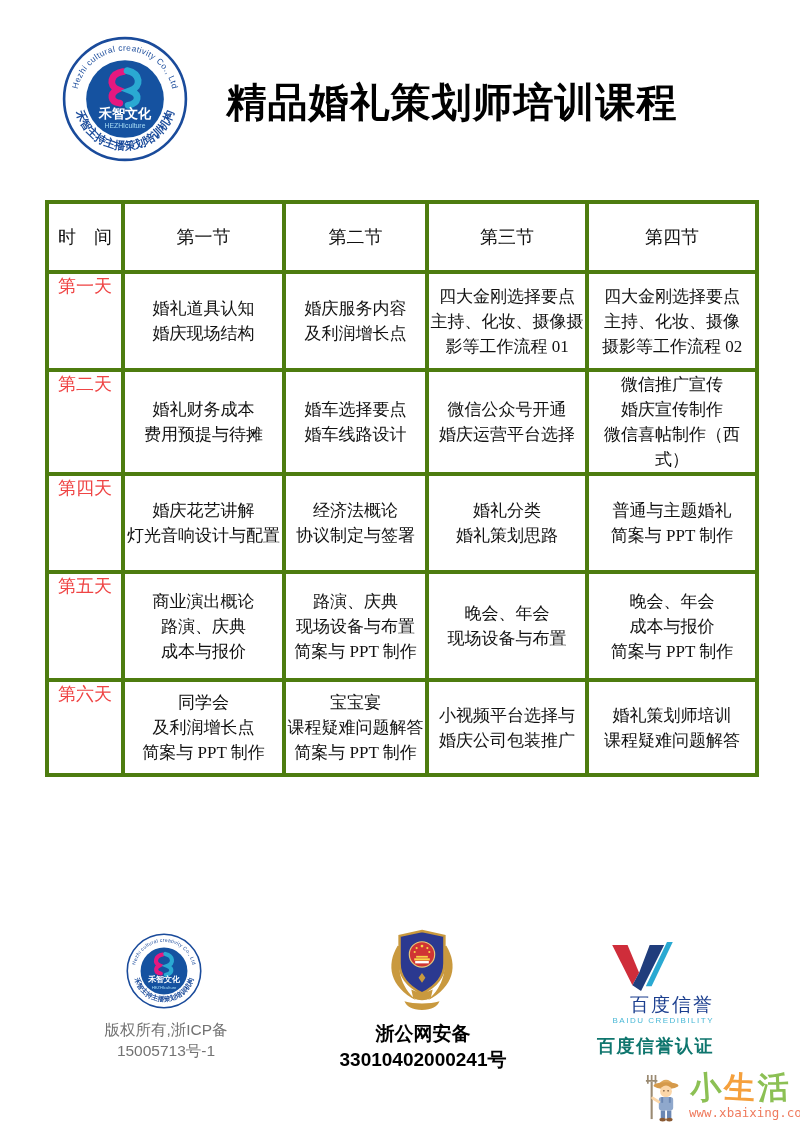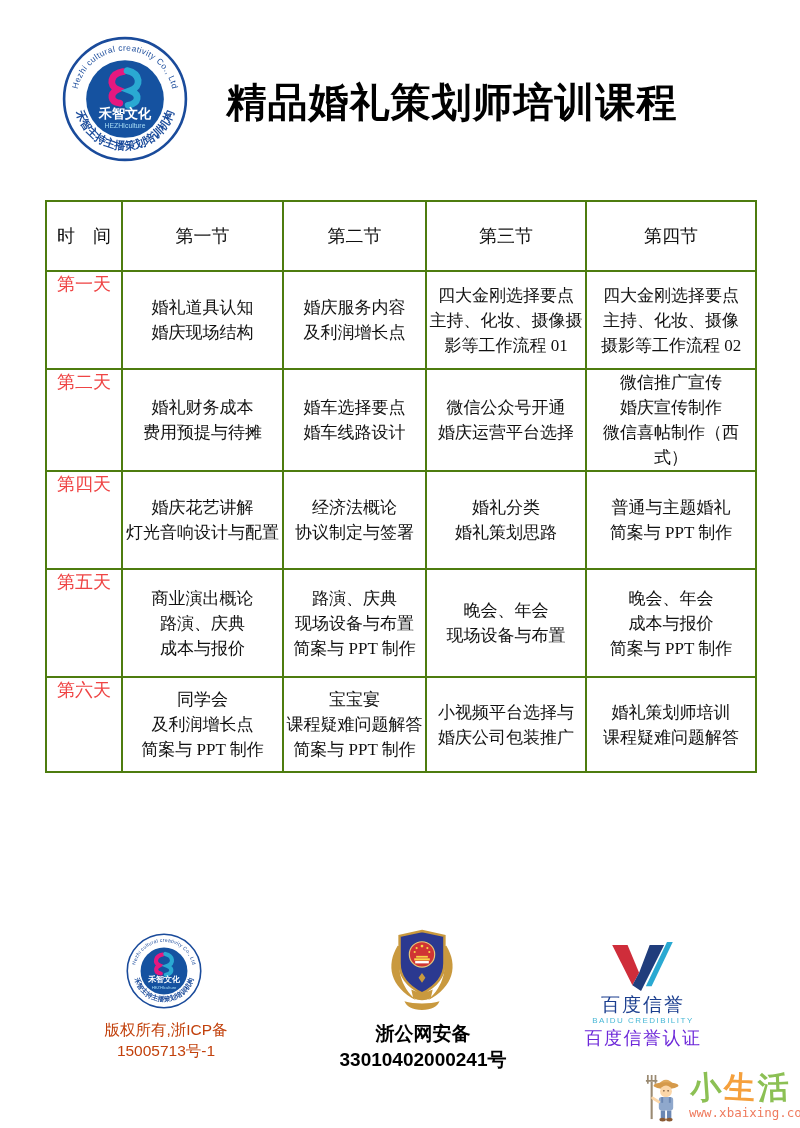--- a/index.html
+++ b/index.html
@@ -9,40 +9,40 @@
   
   .hz-logo{position:absolute;}
   .hz-logo.hz-header{left:62px;top:36px;width:126px;height:126px;}
   .hz-logo.hz-footer{left:126px;top:933px;width:76px;height:76px;}
   .title{position:absolute;left:182px;top:80px;width:540px;margin:0;text-align:center;
          font-size:40px;font-weight:bold;letter-spacing:1px;color:#000;line-height:1.15;}
 
   
   .course-table{position:absolute;left:45px;top:200px;width:710px;border-collapse:collapse;
                 table-layout:fixed;}
-  .course-table th,.course-table td{border:2px solid #4d7c0f;padding:0;}
+  .course-table th,.course-table td{border:4px solid #4d7c0f;padding:0;}
   .course-table th{font-weight:normal;font-size:18px;text-align:center;color:#111;}
   .r0{height:70px;} .r1{height:98px;} .r2{height:94px;} .r3{height:93px;}
   .r4{height:98px;} .r5{height:108px;} .r6{height:95px;}
   .day-cell{vertical-align:top;padding-top:23px;text-align:center;font-size:18px;color:#ef4444;}
   .content-cell{vertical-align:middle;text-align:center;font-size:17px;line-height:25px;
                 color:#111;white-space:pre-line;}
 
   
   .icp-caption{position:absolute;left:75px;top:1020px;width:182px;text-align:center;
-               font-family:"Liberation Sans",sans-serif;font-size:15.5px;color:#c2410c;}
+               font-family:"Liberation Sans",sans-serif;font-size:15.5px;color:#737373;}
   .police-badge{position:absolute;left:383px;top:926px;width:78px;height:88px;}
   .police-caption{position:absolute;left:318px;top:1021px;width:210px;text-align:center;
                   font-family:"Liberation Sans",sans-serif;font-size:19px;font-weight:bold;color:#000;}
   .baidu-logo{position:absolute;left:608px;top:942px;width:68px;height:50px;}
-  .baidu-block{position:absolute;left:572px;top:995px;width:142px;text-align:center;
+  .baidu-block{position:absolute;left:572px;top:995px;width:142px;text-align:right;
                font-family:"Liberation Sans",sans-serif;}
   .baidu-title{font-size:19px;color:#1c3f8f;letter-spacing:2px;line-height:20px;}
   .baidu-sub{font-size:8px;color:#49b8d6;letter-spacing:1.5px;line-height:11px;}
-  .baidu-caption{font-size:18px;font-weight:normal;color:#6d28d9;letter-spacing:1.5px;margin-top:0;}
+  .baidu-caption{font-size:18px;font-weight:bold;color:#0f766e;letter-spacing:1.5px;margin-top:8px;}
 
   
   .watermark{position:absolute;left:644px;top:1070px;width:154px;height:56px;}
   .farmer{position:absolute;left:0;top:3px;width:44px;height:52px;}
   .wm-text{position:absolute;left:46px;top:0;display:flex;font-family:"Liberation Sans",sans-serif;
            font-size:31px;font-weight:bold;line-height:36px;}
   .wm-c1{color:#8cc054;transform:rotate(-4deg);}
   .wm-c2{color:#f5a03c;transform:rotate(3deg);margin-left:3px;}
   .wm-c3{color:#8cc054;transform:rotate(-2deg);margin-left:3px;}
   .wm-url{position:absolute;left:45px;top:35px;font-family:"DejaVu Sans Mono",monospace;

